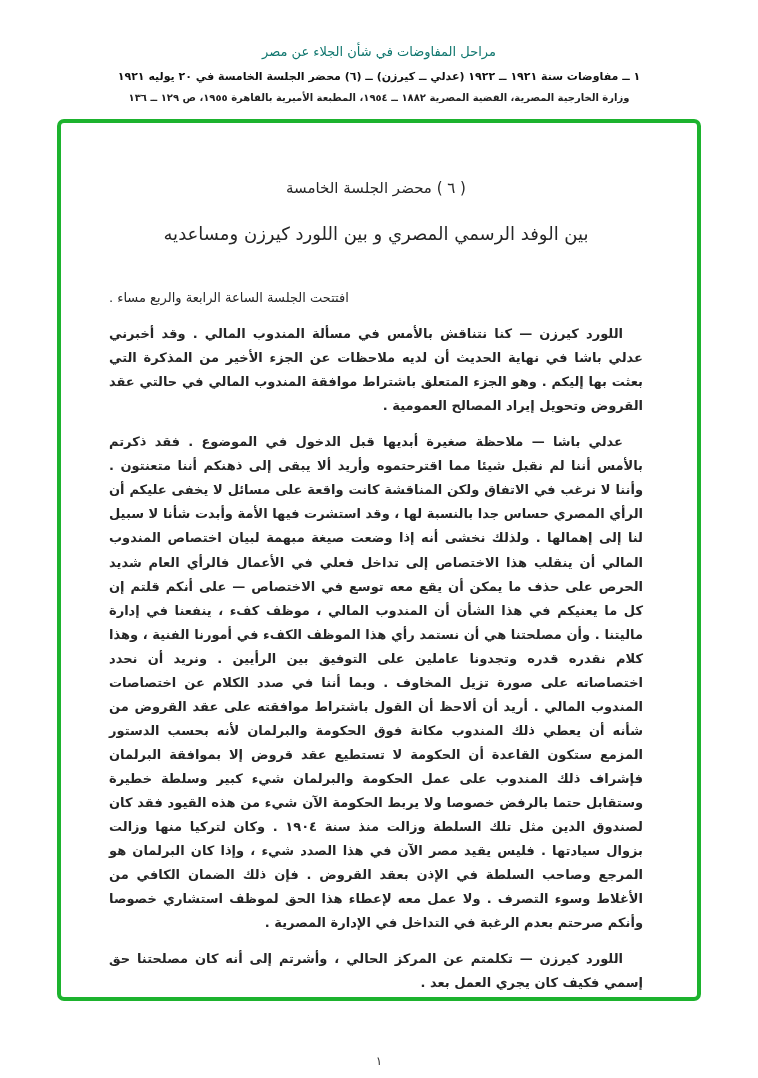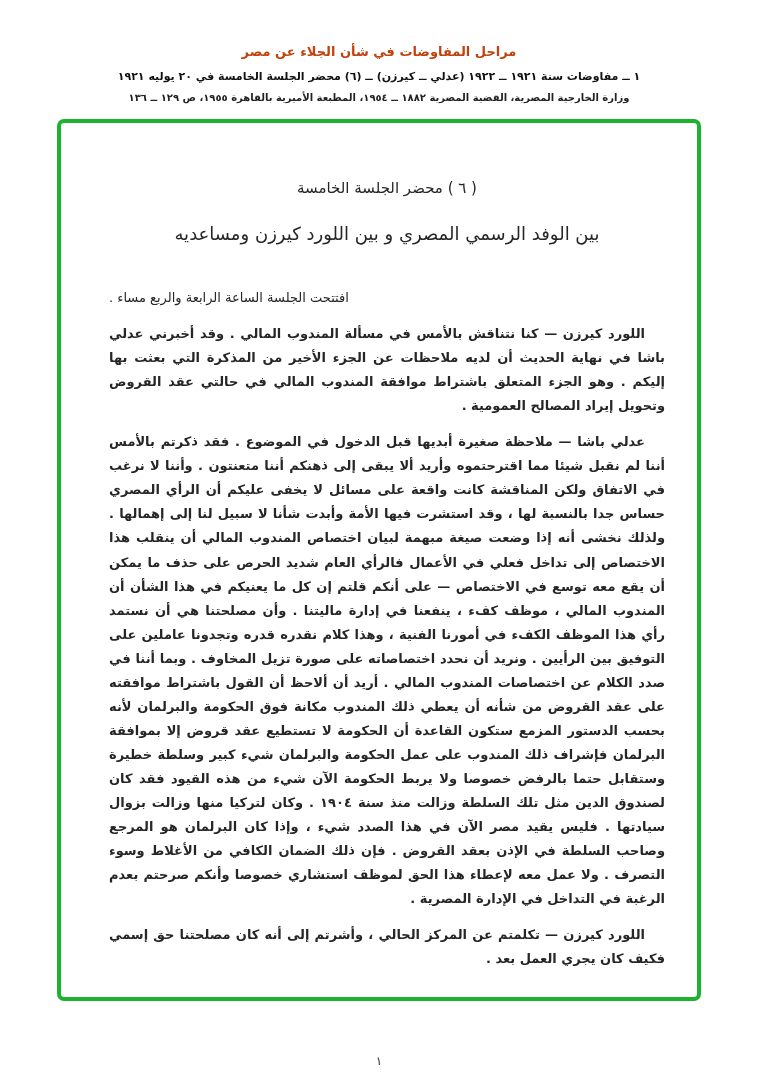--- a/index.html
+++ b/index.html
@@ -15,22 +15,22 @@
     direction: rtl;
     color: #1c1c1c;
     overflow: hidden;
   }
   .page-header {
     text-align: center;
     padding-top: 44px;
   }
   .page-header .h-title {
     font-size: 13px;
-    font-weight: bold;
-    color: #c2410c;
+    font-weight: normal;
+    color: #0f766e;
     margin: 0 0 11px 0;
   }
   .page-header .h-subtitle {
     font-size: 11px;
     font-weight: bold;
     color: #111;
     margin: 0 0 9px 0;
   }
   .page-header .h-source {
     font-size: 10px;
@@ -39,21 +39,21 @@
     margin: 0;
   }
   .scan-box {
     box-sizing: border-box;
     width: 644px;
     height: 882px;
     margin: 16px auto 0 auto;
     border: 4px solid #1db32e;
     border-radius: 7px;
     background: #ffffff;
-    padding: 52px 32px 40px 48px;
+    padding: 52px 54px 40px 48px;
     overflow: hidden;
   }
   .scan-content {
     font-size: 13px;
     line-height: 1.85;
     color: #262626;
     text-align: justify;
   }
   .doc-heading {
     text-align: center;

